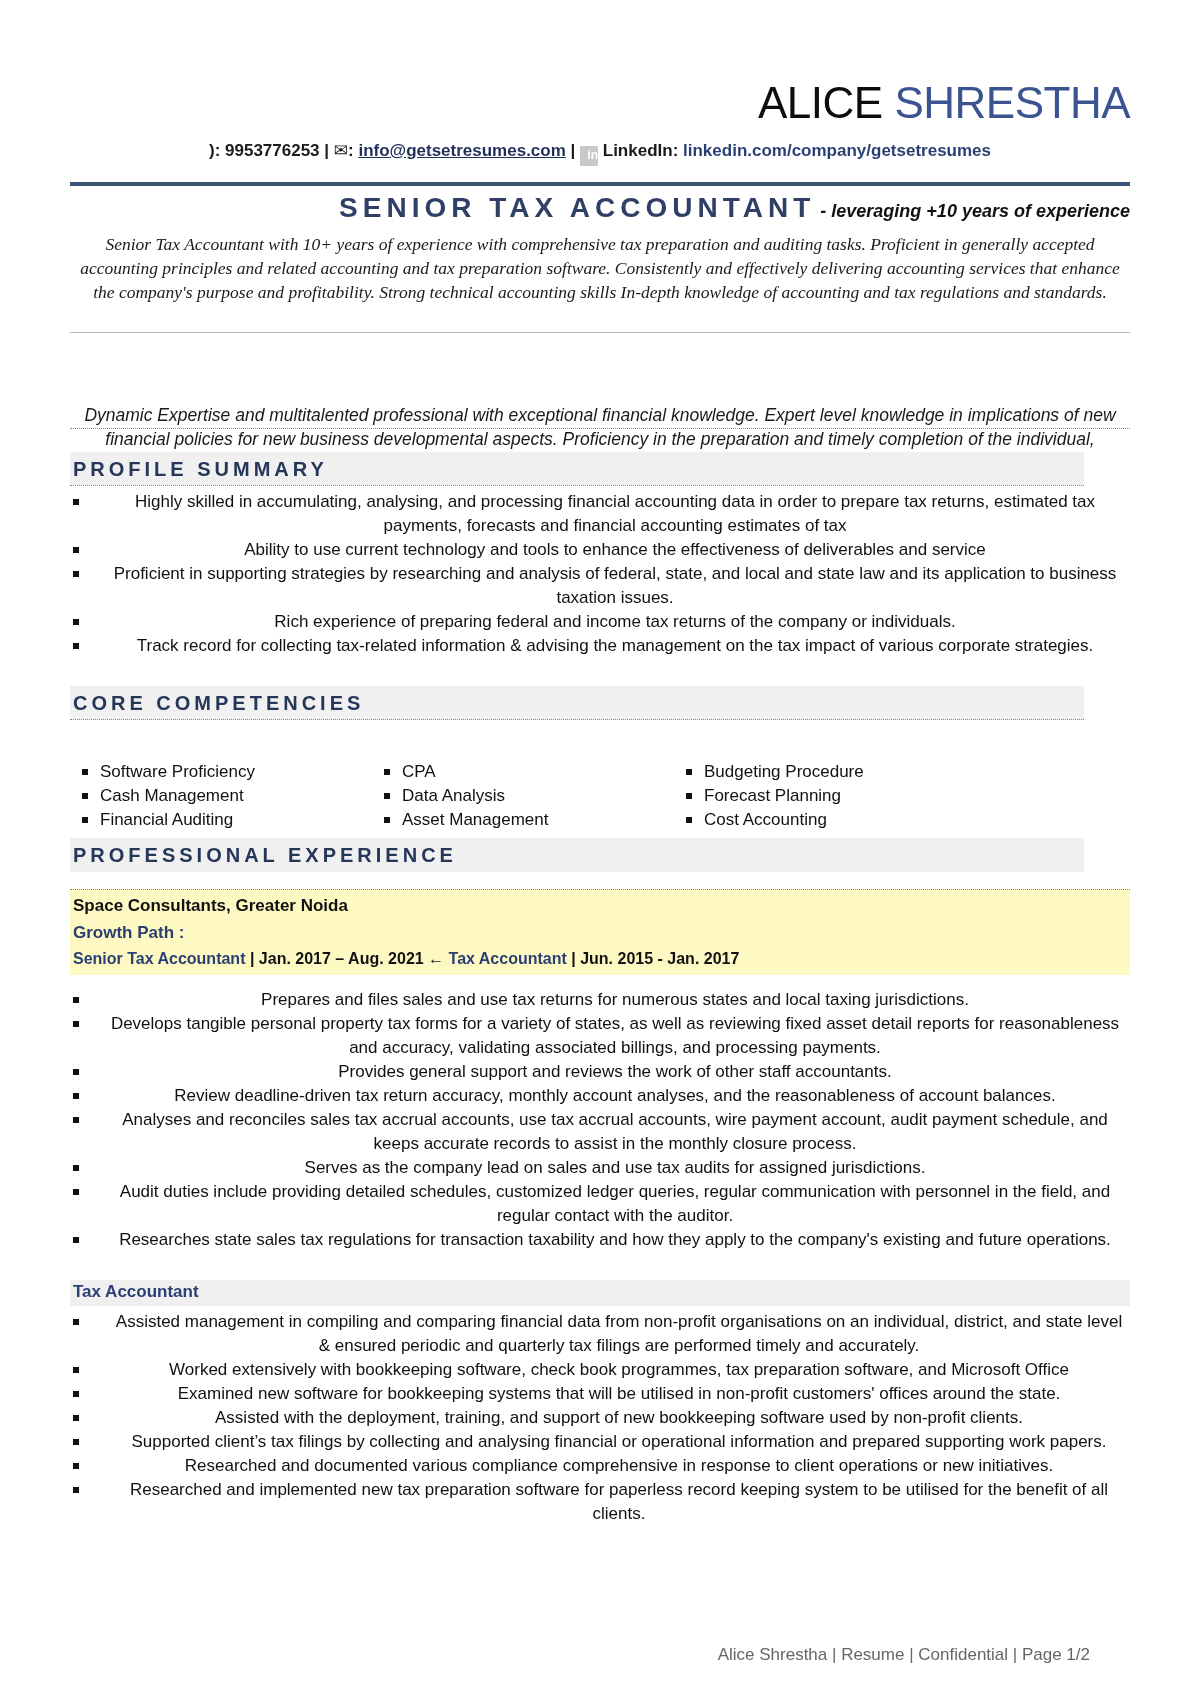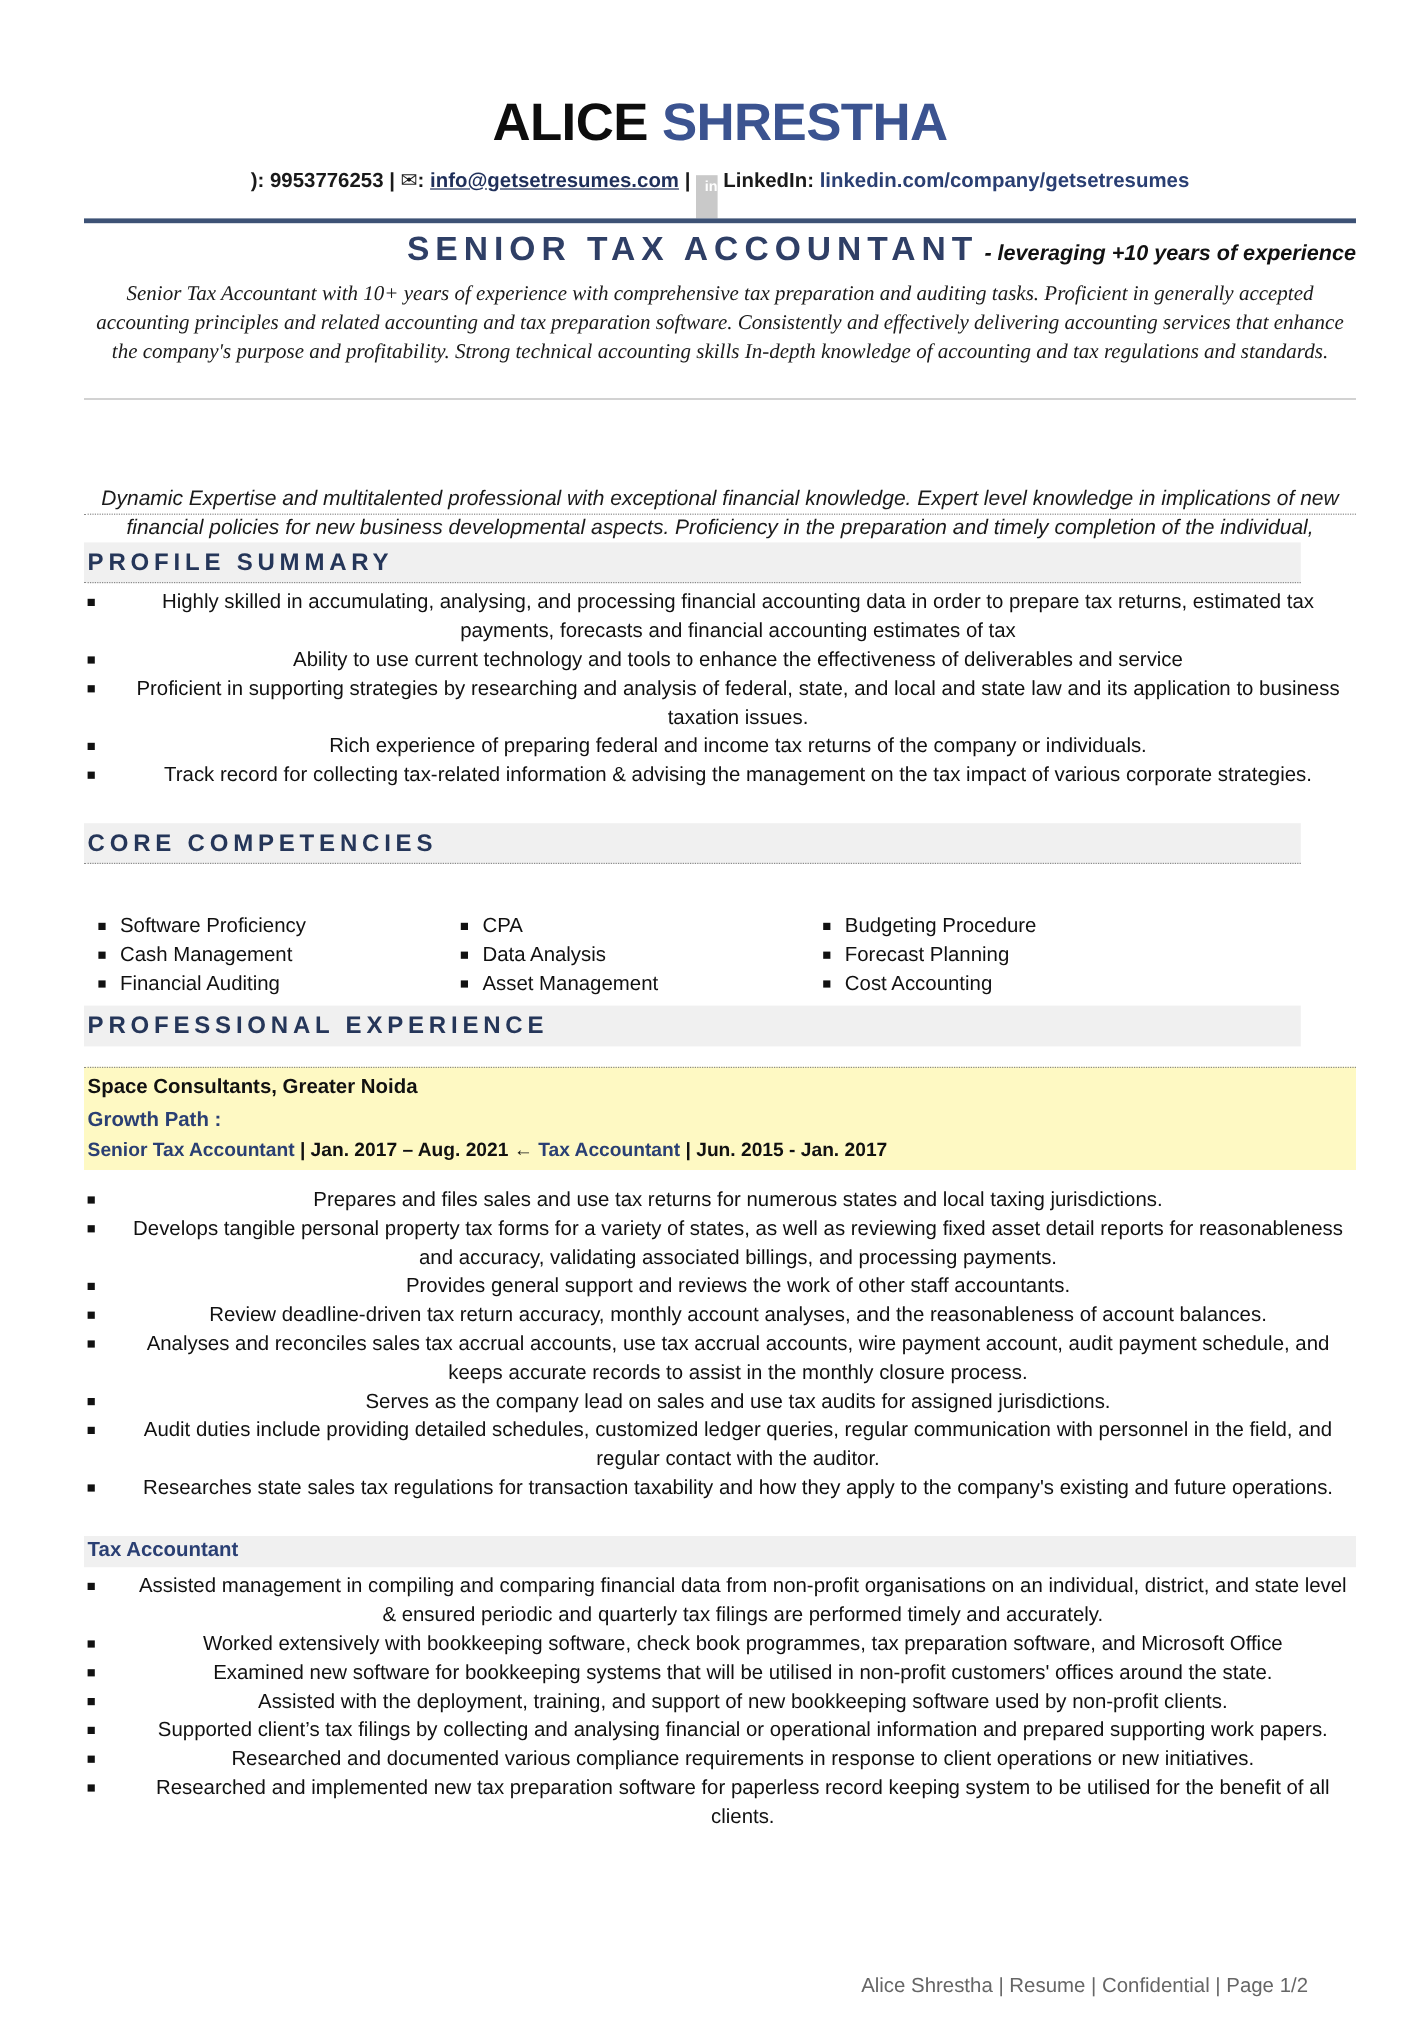--- a/index.html
+++ b/index.html
@@ -1,29 +1,29 @@
 <!DOCTYPE html>
 <html><head>
 <meta charset="utf-8">
 <style>
   html, body { margin: 0; padding: 0; background: #ffffff; }
   body { width: 1190px; height: 1683px; position: relative; overflow: hidden;
          font-family: "Liberation Sans", sans-serif; color: #111; }
   .page { position: absolute; left: 70px; top: 0; width: 1060px; }
 
-  .name { position: absolute; left: 0; top: 78px; width: 1060px; text-align: center;
-          font-size: 44px; font-weight: bold; letter-spacing: -0.5px; line-height: 50px; }
+  .name { position: absolute; left: 0; top: 78px; width: 1060px; text-align: right;
+          font-size: 44px; font-weight: normal; letter-spacing: -0.5px; line-height: 50px; }
   .name .first { color: #0d0d0d; }
   .name .last { color: #3b5390; }
 
   .contact { position: absolute; left: 0; top: 140px; width: 1060px; text-align: center;
              font-size: 17px; font-weight: bold; color: #1a1a1a; white-space: nowrap; }
   .contact a { color: #1f2f5a; text-decoration: underline; }
   .contact .li-link { color: #2a3f73; }
-  .li-box { display: inline-block; width: 18px; height: 36px; background: #c9c9c9;
+  .li-box { display: inline-block; width: 18px; height: 20px; background: #c9c9c9;
             color: #fff; font-size: 12px; line-height: 18px; text-align: right; vertical-align: -3px; }
   .mail-icon { display: inline-block; font-weight: normal; }
 
   .top-rule { position: absolute; left: 0; top: 182px; width: 1060px; height: 4px; background: #3d5275; }
 
   .headline { position: absolute; left: 0; top: 192px; width: 1060px; text-align: right; white-space: nowrap; }
   .headline .title { font-size: 28px; font-weight: bold; letter-spacing: 5px; color: #2f3f66; }
   .headline .tag { font-size: 18px; font-weight: bold; font-style: italic; color: #111; }
 
   .intro { position: absolute; left: 0; width: 1060px; text-align: center; font-style: italic;
@@ -140,18 +140,18 @@
   <div class="sub-head">
     <span>Tax Accountant</span>
   </div>
 
   <ul class="bul wide" style="top:1310px">
     <li>Assisted management in compiling and comparing financial data from non-profit organisations on an individual, district, and state level &amp; ensured periodic and quarterly tax filings are performed timely and accurately.</li>
     <li>Worked extensively with bookkeeping software, check book programmes, tax preparation software, and Microsoft Office</li>
     <li>Examined new software for bookkeeping systems that will be utilised in non-profit customers' offices around the state.</li>
     <li>Assisted with the deployment, training, and support of new bookkeeping software used by non-profit clients.</li>
     <li>Supported client’s tax filings by collecting and analysing financial or operational information and prepared supporting work papers.</li>
-    <li>Researched and documented various compliance requirements in response to client operations or new initiatives.</li>
+    <li>Researched and documented various compliance comprehensive in response to client operations or new initiatives.</li>
     <li>Researched and implemented new tax preparation software for paperless record keeping system to be utilised for the benefit of all clients.</li>
   </ul>
 
   <div class="footer">Alice Shrestha | Resume | Confidential | Page 1/2</div>
 </div>
 
 </body></html>

